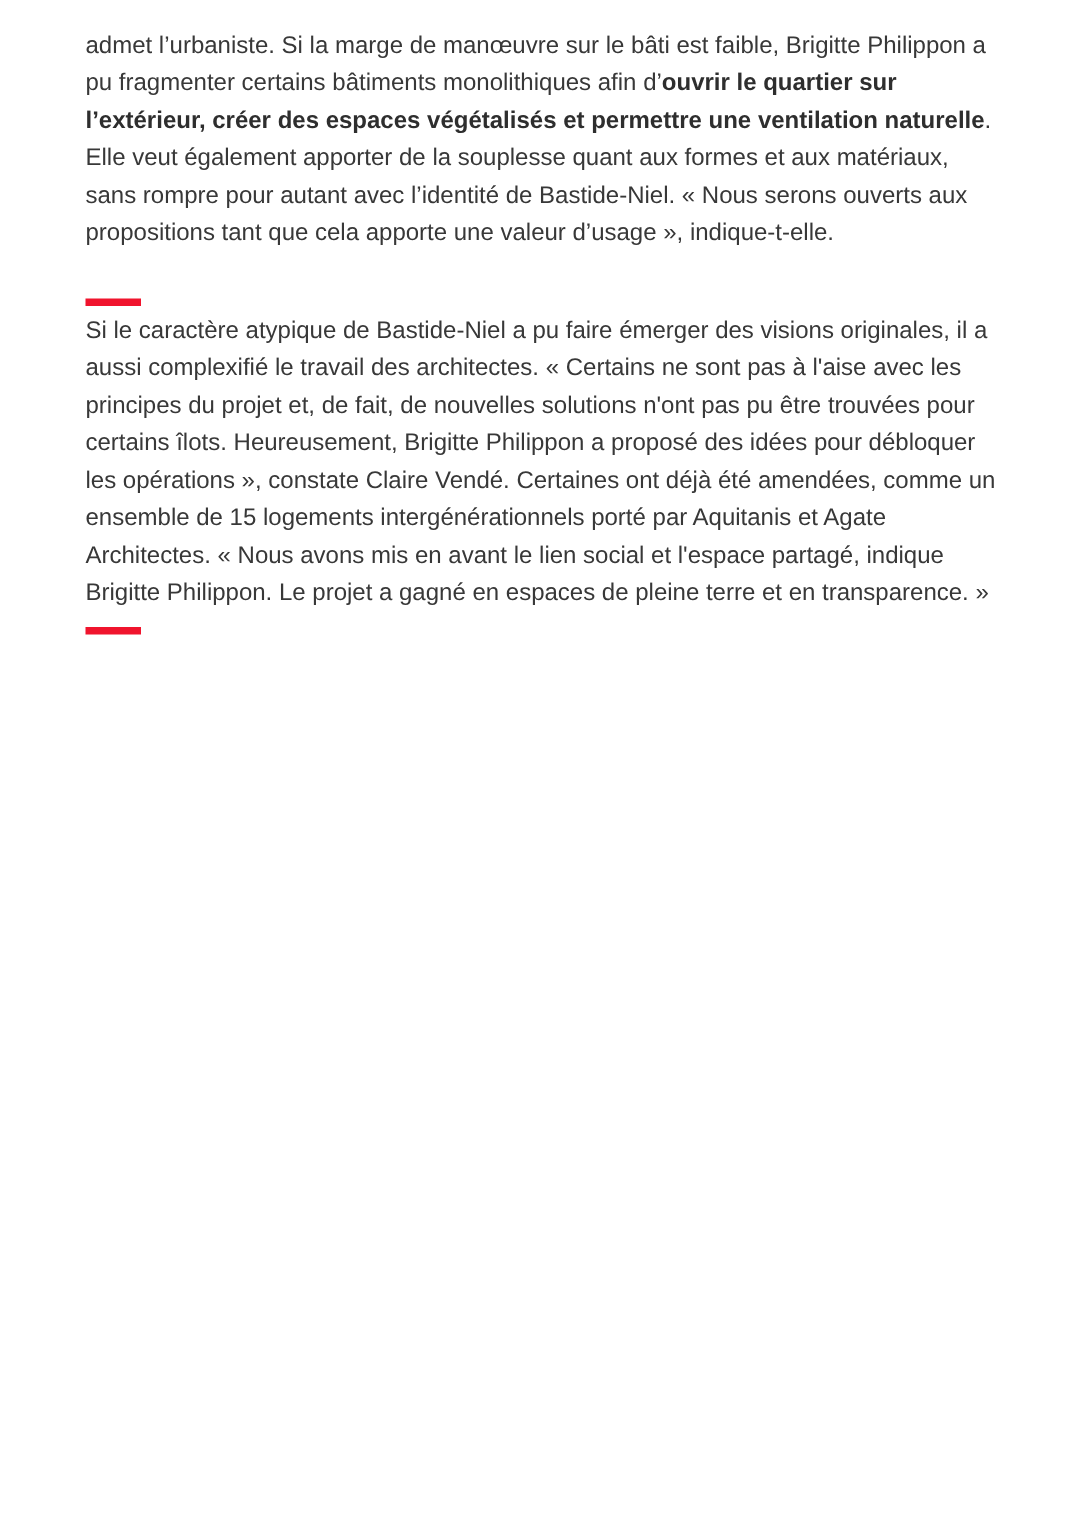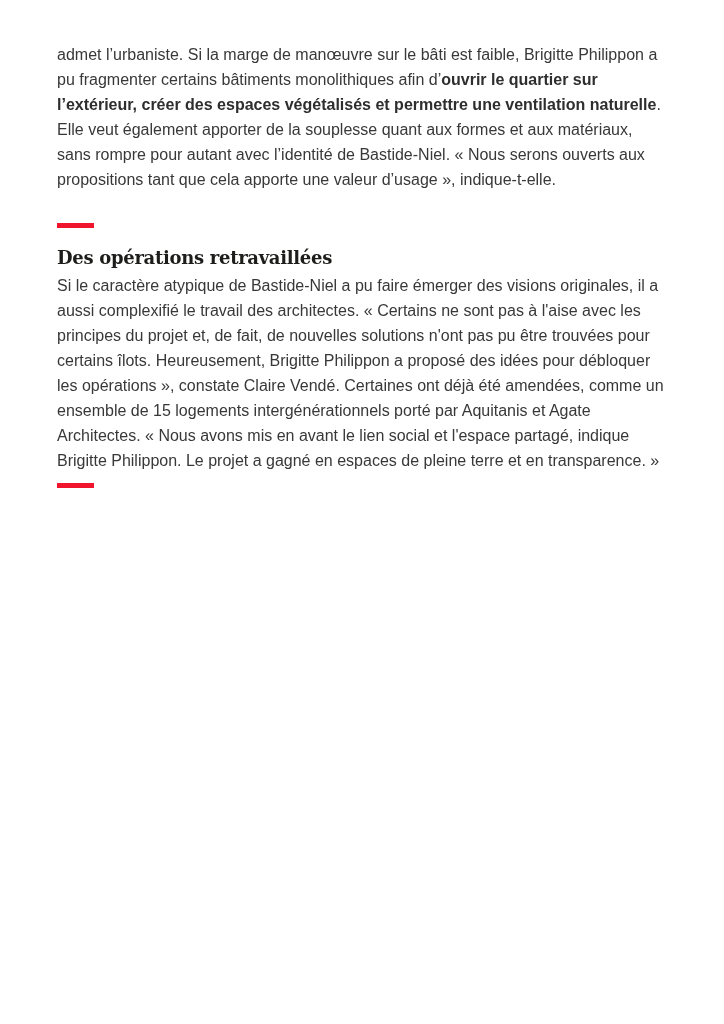--- a/index.html
+++ b/index.html
@@ -14,21 +14,21 @@
     padding: 0;
     background: var(--background);
   }
   body {
     width: 724px;
     height: 1024px;
     overflow: hidden;
     font-family: "Liberation Sans", sans-serif;
   }
   .page {
-    padding: 42px 54px 0 57px;
+    padding: 18px 54px 0 57px;
   }
   .body-paragraph {
     width: 613px;
     margin: 0;
     font-size: 16px;
     line-height: 25px;
     color: var(--text-color);
     letter-spacing: 0;
     text-align: left;
   }
@@ -62,19 +62,18 @@
 </style>
 </head>
 <body>
 
 <main class="page">
 
   <p class="body-paragraph"><span>admet l’urbaniste. Si la marge de manœuvre sur le bâti est faible, Brigitte Philippon a pu fragmenter certains bâtiments monolithiques afin d’</span><strong>ouvrir le quartier sur l’extérieur, créer des espaces végétalisés et permettre une ventilation naturelle</strong><span>. Elle veut également apporter de la souplesse quant aux formes et aux matériaux, sans rompre pour autant avec l’identité de Bastide-Niel. « Nous serons ouverts aux propositions tant que cela apporte une valeur d’usage », indique-t-elle.</span></p>
 
   <hr class="divider">
 
-  <h2 class="section-heading">Des opérations retravaillées</h2>
 
   <p class="body-paragraph section-paragraph"><span>Si le caractère atypique de Bastide-Niel a pu faire émerger des visions originales, il a aussi complexifié le travail des architectes. « Certains ne sont pas à l'aise avec les principes du projet et, de fait, de nouvelles solutions n'ont pas pu être trouvées pour certains îlots. Heureusement, Brigitte Philippon a proposé des idées pour débloquer les opérations », constate Claire Vendé. Certaines ont déjà été amendées, comme un ensemble de 15 logements intergénérationnels porté par Aquitanis et Agate Architectes. « Nous avons mis en avant le lien social et l'espace partagé, indique Brigitte Philippon. Le projet a gagné en espaces de pleine terre et en transparence. »</span></p>
 
   <hr class="divider end">
 
 </main>
 
 </body></html>

